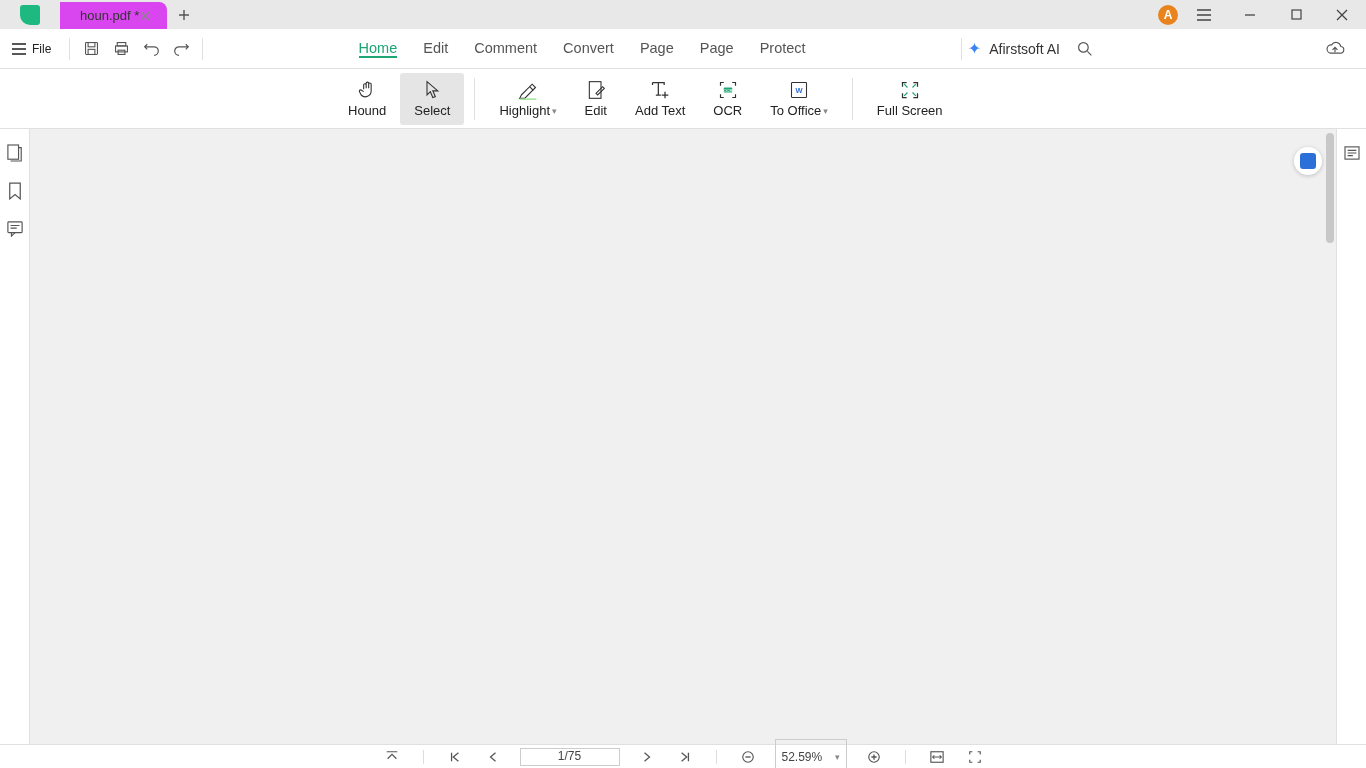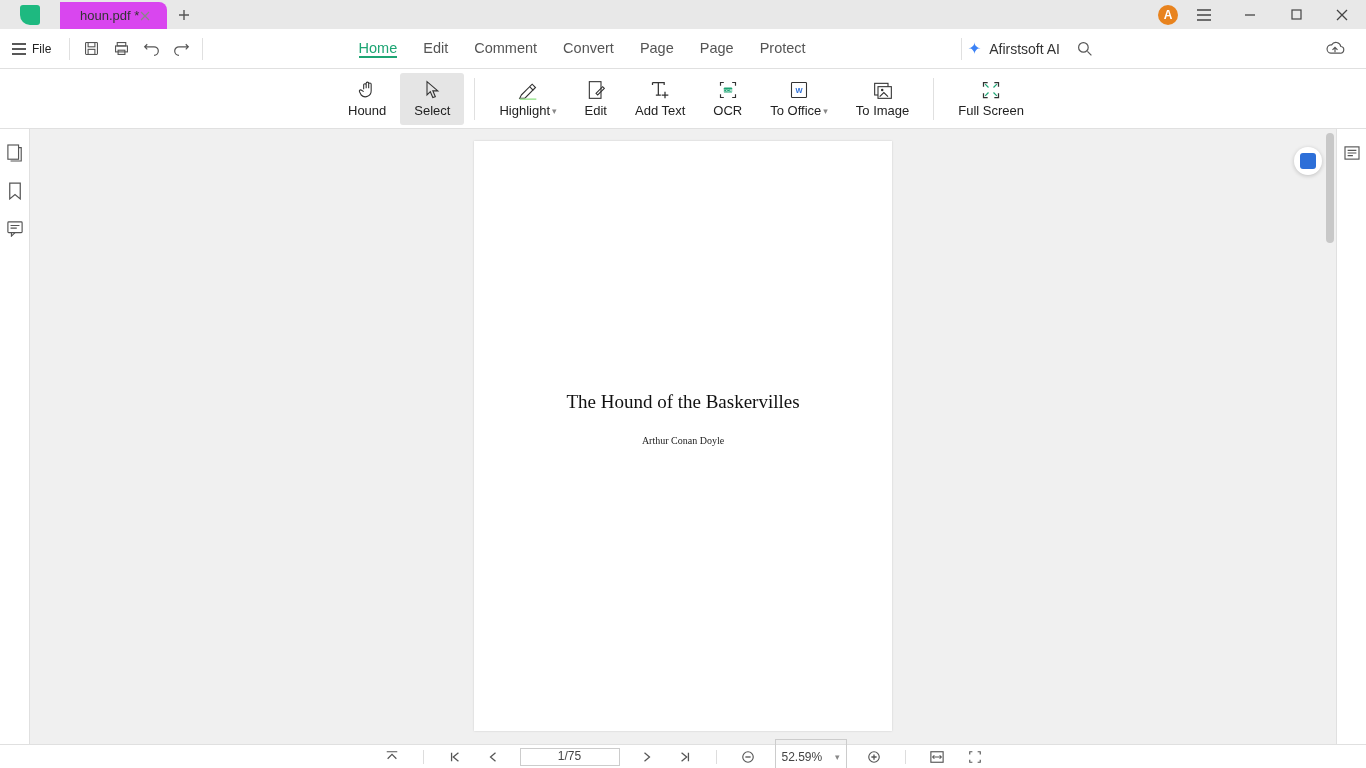--- a/index.html
+++ b/index.html
@@ -237,31 +237,20 @@
       <svg width="20" height="20" viewBox="0 0 24 24">
           <rect x="3" y="3" width="18" height="18" rx="1" fill="none" stroke="currentColor" stroke-width="1.3"></rect>
           <text x="12" y="15" font-size="9" fill="#2d6fd8" text-anchor="middle" font-weight="bold">W</text>
         </svg>
     </div>
     <div class="tool-label">
         <span>To Office</span>
         <span class="tool-caret">▾</span>
       </div>
   </div>
-  <div class="tool">
-    <div class="tool-icon">
-      <svg width="20" height="20" viewBox="0 0 24 24">
-          <rect x="2" y="4" width="16" height="14" fill="none" stroke="currentColor" stroke-width="1.3"></rect>
-          <rect x="6" y="8" width="16" height="14" fill="#fff" stroke="currentColor" stroke-width="1.3"></rect>
-          <circle cx="11" cy="12" r="1.5" fill="currentColor"></circle>
-          <path d="M8 20 L13 15 L18 20" fill="none" stroke="currentColor" stroke-width="1.3"></path>
-        </svg>
-    </div>
-    <div class="tool-label">To Image</div>
-  </div>
   <div class="rib-divider"></div>
   <div class="tool">
     <div class="tool-icon">
       <svg width="20" height="20" viewBox="0 0 24 24">
           <path d="M3 8 V3 H8 M16 3 H21 V8 M21 16 V21 H16 M8 21 H3 V16" stroke="currentColor" stroke-width="1.5" fill="none"></path>
           <path d="M9 9 L5 5 M15 9 L19 5 M15 15 L19 19 M9 15 L5 19" stroke="#1ea574" stroke-width="1.5"></path>
         </svg>
     </div>
     <div class="tool-label">Full Screen</div>
   </div>
@@ -283,24 +272,20 @@
     <div class="side-btn">
       <svg width="16" height="16" viewBox="0 0 18 18">
           <rect x="1" y="1" width="16" height="12" rx="1" fill="none" stroke="currentColor" stroke-width="1.3"></rect>
           <path d="M5 13 L5 17 L9 13" fill="none" stroke="currentColor" stroke-width="1.3"></path>
           <path d="M4 5 H14 M4 8 H11" stroke="currentColor" stroke-width="1.2"></path>
         </svg>
     </div>
   </div>
 
   <div class="canvas">
-    <div class="page">
-      <div class="doc-title">The Hound of the Baskervilles</div>
-      <div class="doc-author">Arthur Conan Doyle</div>
-    </div>
     <div class="float-badge">
       <div class="float-badge-inner"></div>
     </div>
     <div class="scrollbar-v"></div>
   </div>
 
   <div class="sidebar-right">
     <div class="side-btn">
       <svg width="16" height="14" viewBox="0 0 18 16">
           <rect x="1" y="1" width="16" height="14" fill="none" stroke="currentColor" stroke-width="1.3"></rect>

